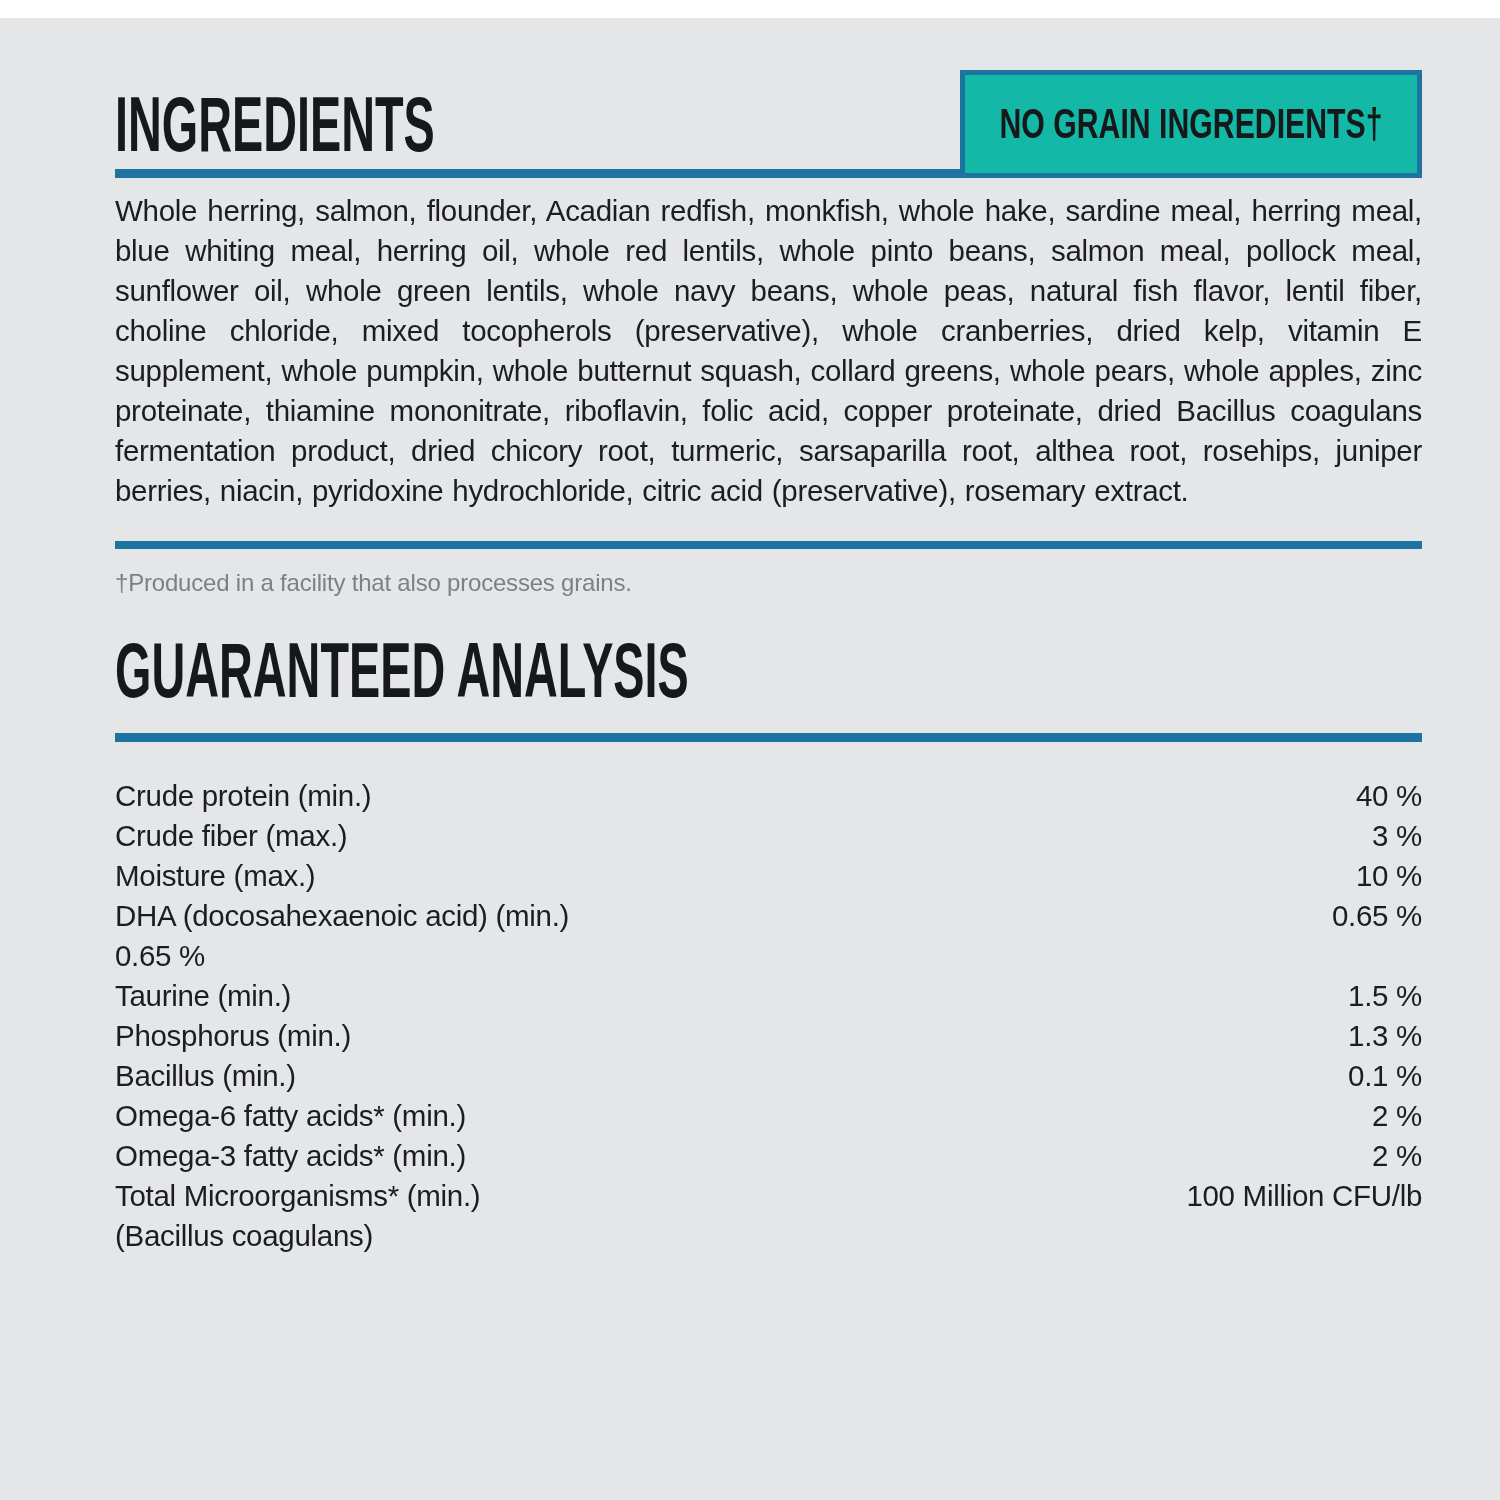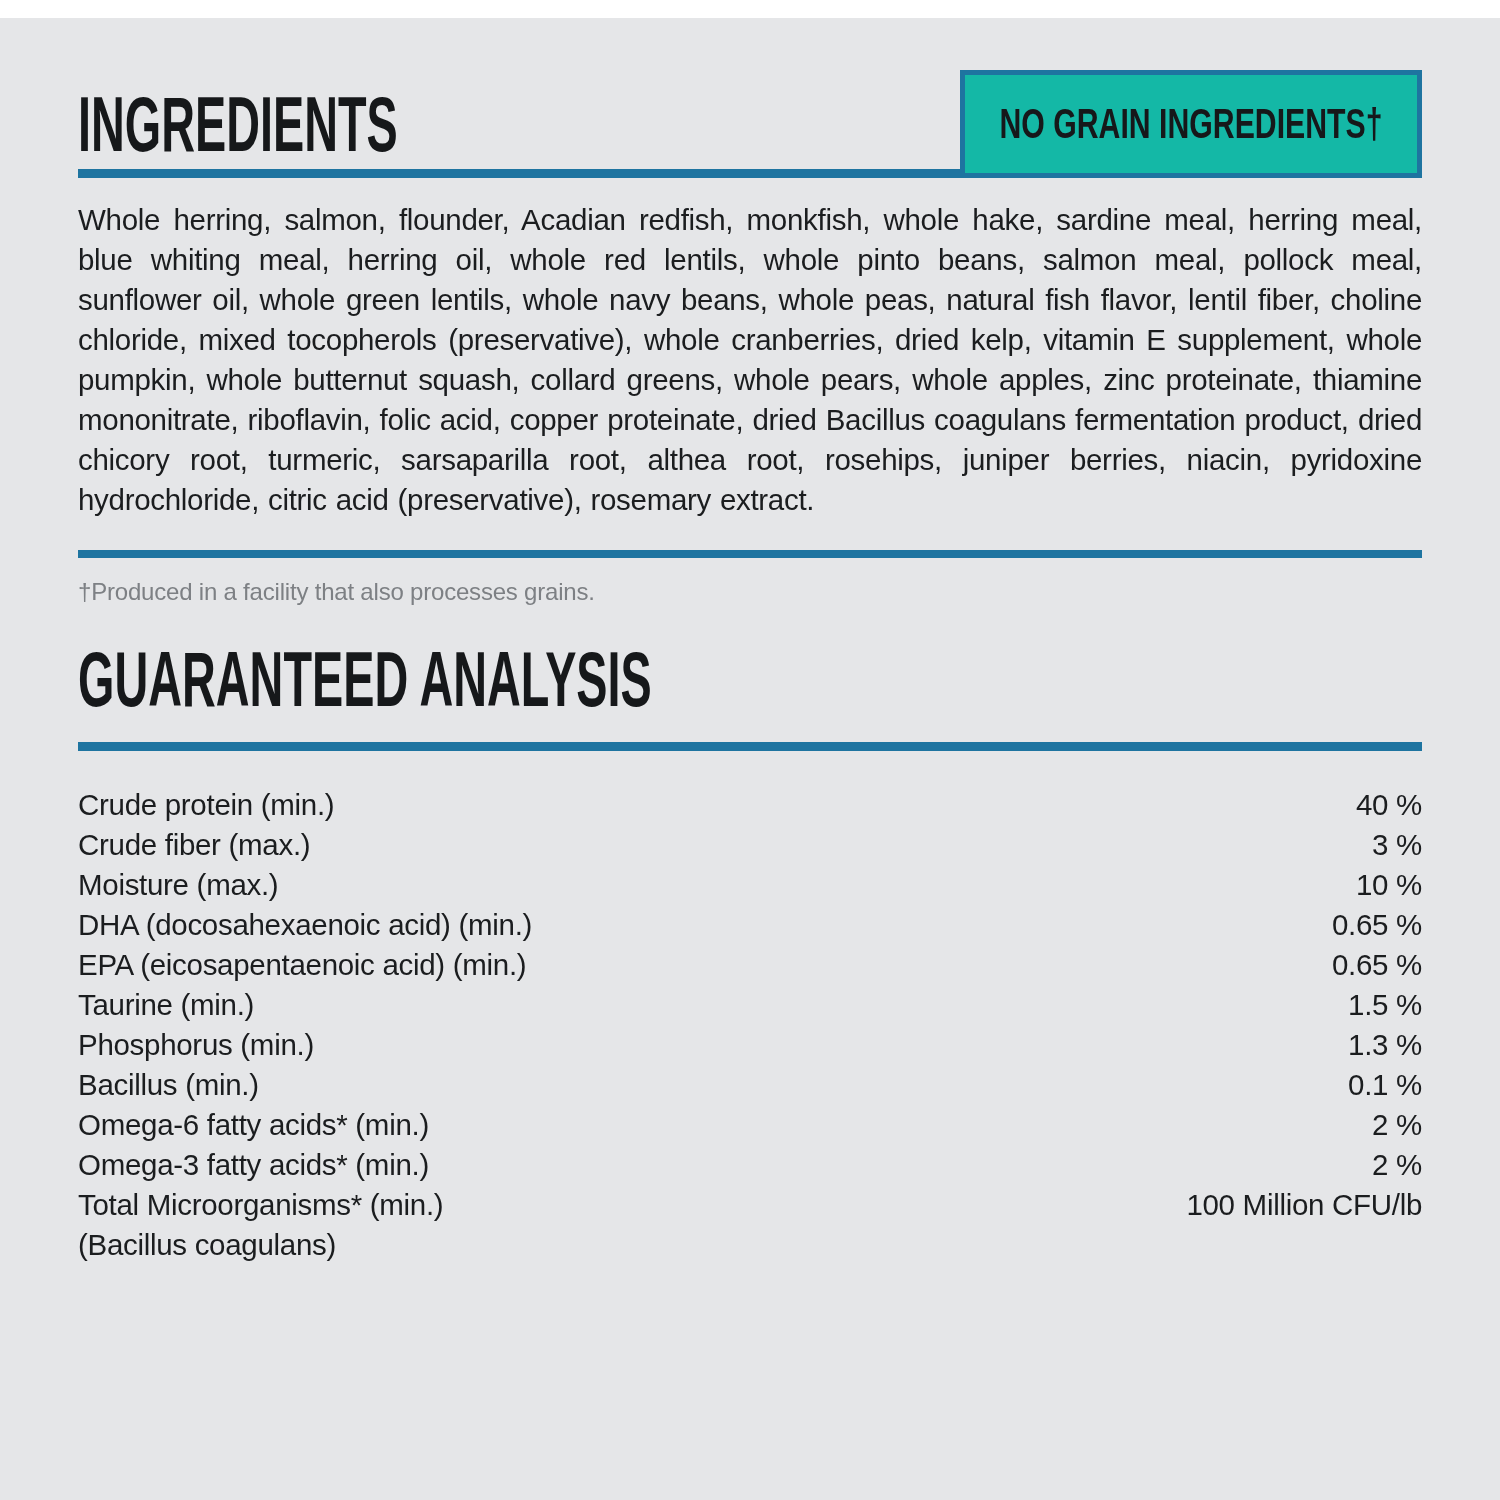--- a/index.html
+++ b/index.html
@@ -9,20 +9,21 @@
     font-family: "Liberation Sans", sans-serif;
     color: #1b1d1f;
   }
   .label-panel {
     position: relative;
     width: 1500px;
     height: 1482px;
     margin-top: 18px;
     background: #e5e6e8;
     overflow: hidden;
+    padding-left: 37px;
   }
   .content {
     position: relative;
     padding: 0 78px;
   }
   
   .section-header {
     position: relative;
     height: 160px;
     border-bottom: 9px solid #1e74a0;
@@ -55,21 +56,21 @@
   .badge-text {
     font-size: 42px;
     font-weight: 700;
     white-space: nowrap;
     transform: scaleX(0.72);
     transform-origin: center;
     color: #16181a;
   }
   
   .ingredients-body {
-    margin-top: 22px;
+    margin-top: 13px;
     font-size: 29.5px;
     line-height: 40px;
     text-align: justify;
     letter-spacing: -0.3px;
     word-spacing: 1px;
     color: #1b1d1f;
   }
   .divider {
     margin-top: 30px;
     height: 8px;
@@ -139,21 +140,20 @@
       </div>
       <div class="analysis-row">
         <span class="row-label">Moisture (max.)</span>
         <span class="row-value">10 %</span>
       </div>
       <div class="analysis-row">
         <span class="row-label">DHA (docosahexaenoic acid) (min.)</span>
         <span class="row-value">0.65 %</span>
       </div>
       <div class="analysis-row">
-        <span class="row-label">EPA (eicosapentaenoic acid) (min.)</span>
         <span class="row-value">0.65 %</span>
       </div>
       <div class="analysis-row">
         <span class="row-label">Taurine (min.)</span>
         <span class="row-value">1.5 %</span>
       </div>
       <div class="analysis-row">
         <span class="row-label">Phosphorus (min.)</span>
         <span class="row-value">1.3 %</span>
       </div>

